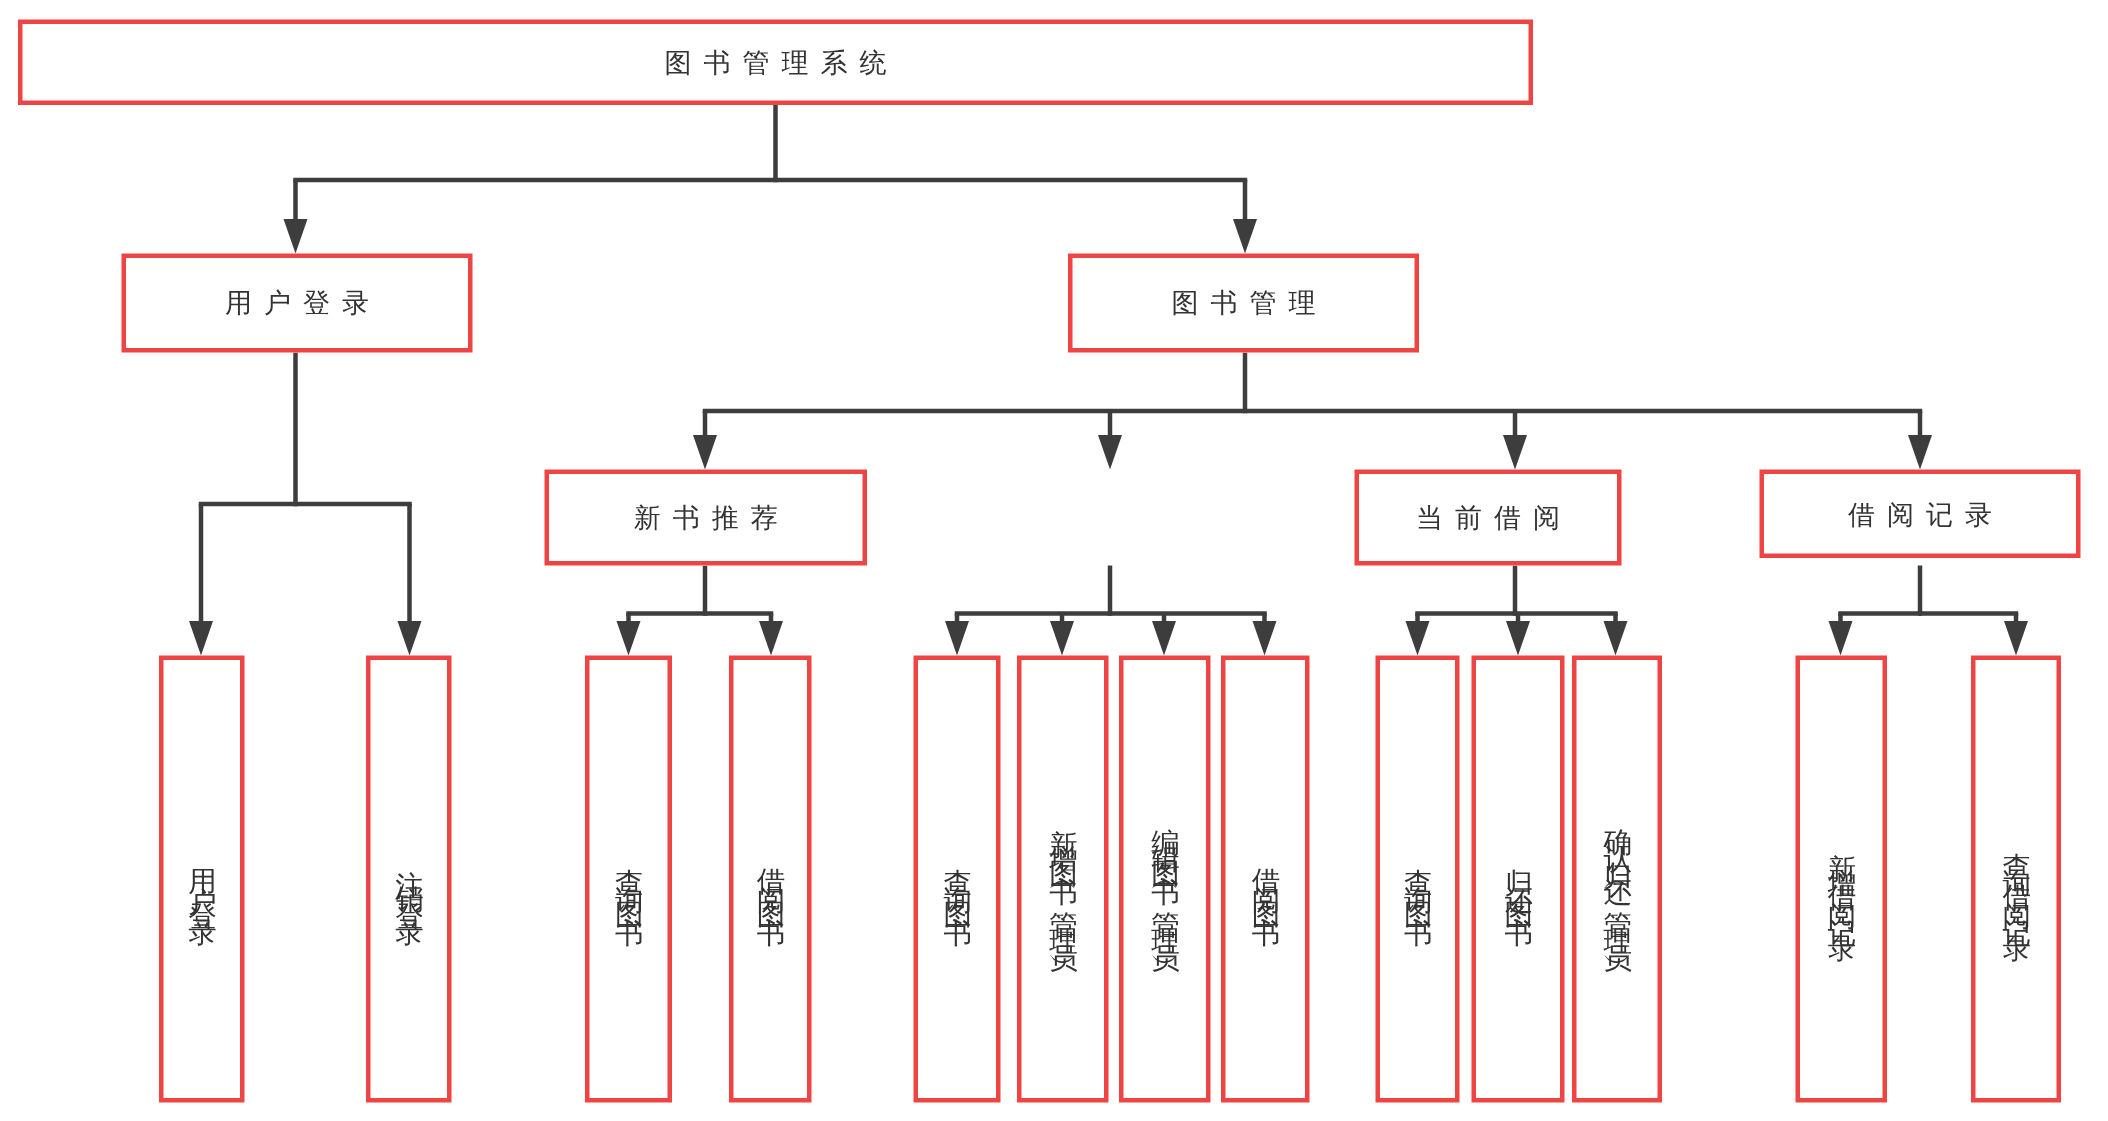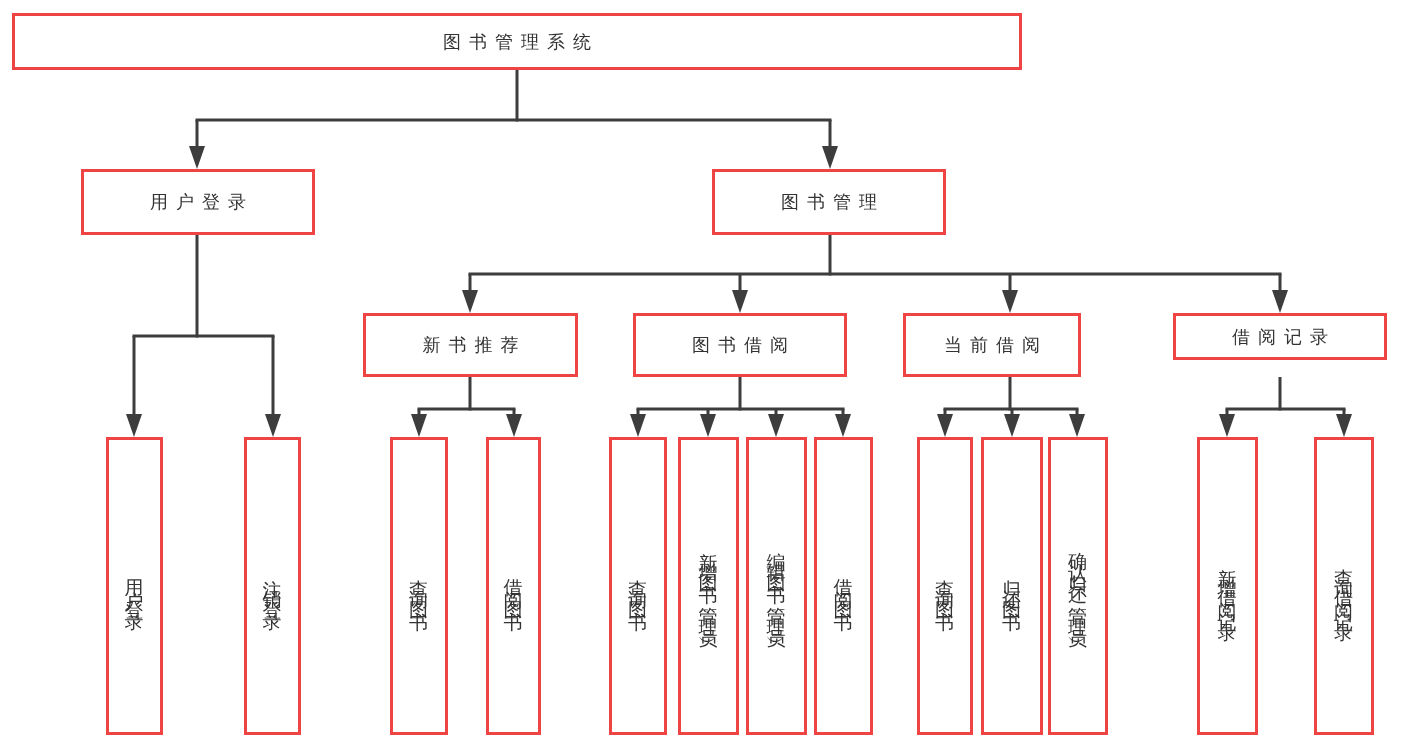--- a/index.html
+++ b/index.html
@@ -117,23 +117,22 @@
       <polygon points="1336,414 1352,414 1344,437"></polygon>
     </g>
   </svg>
 
   <div class="box h" style="left:12px;top:13px;width:1010px;height:57px;">图书管理系统</div>
 
   <div class="box h" style="left:81px;top:169px;width:234px;height:66px;">用户登录</div>
   <div class="box h" style="left:712px;top:169px;width:234px;height:66px;">图书管理</div>
 
   <div class="box h" style="left:363px;top:313px;width:215px;height:64px;">新书推荐</div>
-  <div class="box h" style="left:633px;top:313px;width:214px;height:64px;">图书借阅</div>
   <div class="box h" style="left:903px;top:313px;width:178px;height:64px;">当前借阅</div>
-  <div class="box h" style="left:1173px;top:313px;width:214px;height:47px;">借阅记录</div>
+  <div class="box h" style="left:1173px;top:313px;width:214px;height:59px;">借阅记录</div>
 
   <div class="box v" style="left:106px;top:437px;width:57px;height:298px;">用户登录</div>
   <div class="box v" style="left:244px;top:437px;width:57px;height:298px;">注销登录</div>
 
   <div class="box v" style="left:390px;top:437px;width:58px;height:298px;">查询图书</div>
   <div class="box v" style="left:486px;top:437px;width:55px;height:298px;">借阅图书</div>
 
   <div class="box v" style="left:609px;top:437px;width:58px;height:298px;">查询图书</div>
   <div class="box v" style="left:678px;top:437px;width:61px;height:298px;">新增图书（管理员）</div>
   <div class="box v" style="left:746px;top:437px;width:61px;height:298px;">编辑图书（管理员）</div>

